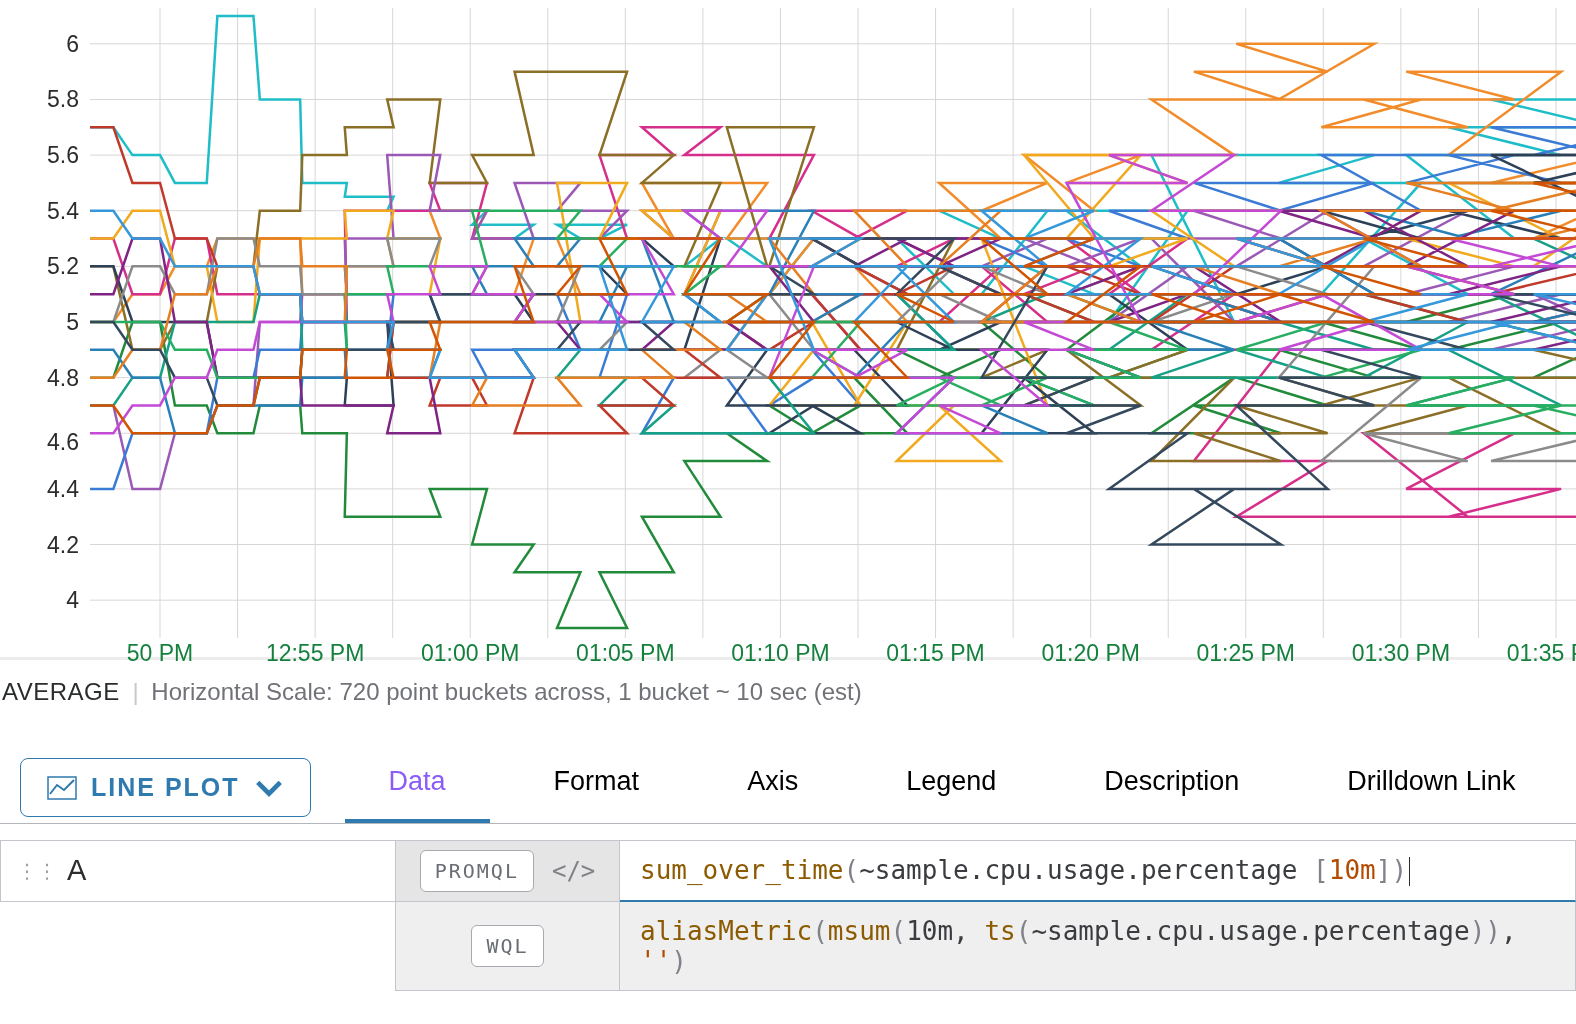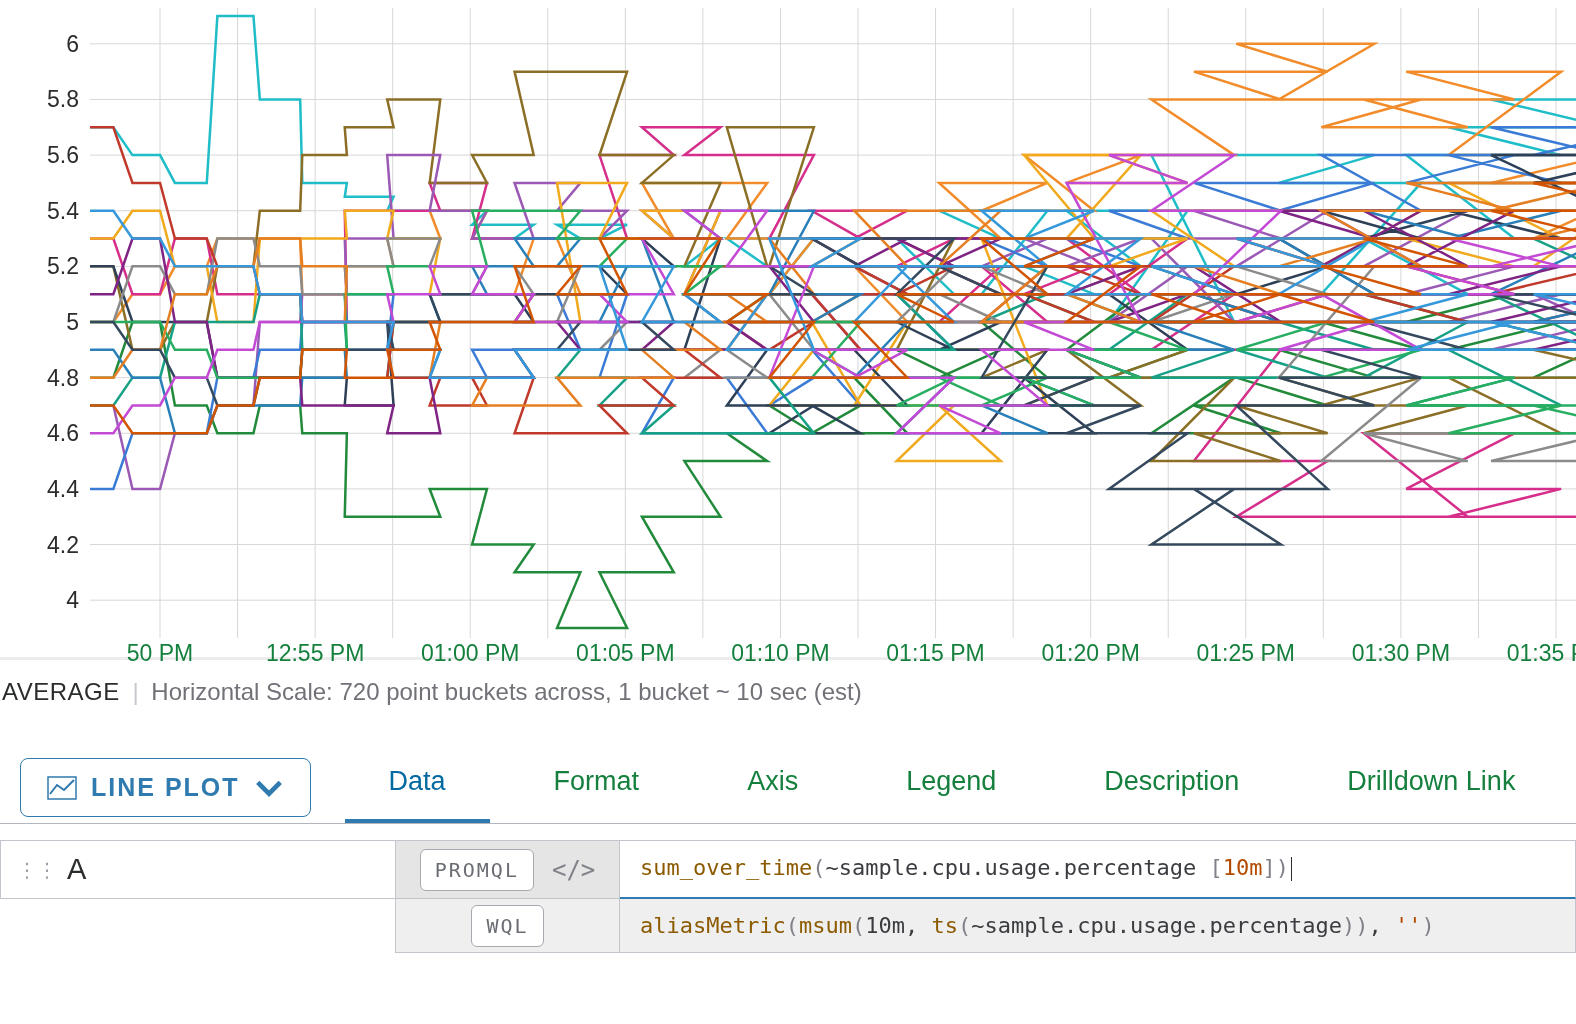--- a/index.html
+++ b/index.html
@@ -22,33 +22,33 @@
   
   .meta-bar { padding: 18px 4px 18px 2px; font-size: 24px; color: #707278; }
   .meta-bar .agg { color: #2a2c2d; letter-spacing: .5px; }
   .meta-bar .sep { padding: 0 6px; color: #c7c9ce; }
 
   
   .controls { display: flex; align-items: center; padding: 28px 4px 0 20px; gap: 34px; border-bottom: 1px solid #b3b6bd; }
   .chart-type-btn { display: inline-flex; align-items: center; gap: 14px; border: 1.5px solid #2f7aaf; color: #2f7aaf; border-radius: 8px; padding: 14px 26px; font-size: 25px; font-weight: 600; letter-spacing: 2px; cursor: pointer; }
   .chart-type-btn svg { width: 30px; height: 24px; }
   .tabs { display: flex; gap: 20px; }
-  .tab { padding: 14px 44px 22px 44px; font-size: 27px; color: #15803d; cursor: pointer; border-bottom: 4px solid transparent; }
-  .tab.active { color: #0369a1; border-bottom-color: #2f7aaf; }
+  .tab { padding: 14px 44px 22px 44px; font-size: 27px; color: #000000; cursor: pointer; border-bottom: 4px solid transparent; }
+  .tab.active { color: #8b5cf6; border-bottom-color: #2f7aaf; }
 
   
   .query-block { margin-top: 16px; }
   .query-row { display: flex; align-items: stretch; }
   .row-top .label-cell { flex: 0 0 395px; border: 1px solid #c2c5cb; border-right: none; display: flex; align-items: center; padding: 12px 16px; gap: 10px; background: #fff; }
   .drag-handle { color: #9aa0a6; font-size: 20px; line-height: 1; cursor: grab; }
   .query-name-input { border: none; outline: none; font-size: 29px; color: #2a2c2d; width: 100%; background: transparent; }
   .lang-cell { flex: 0 0 225px; border: 1px solid #c2c5cb; display: flex; align-items: center; justify-content: center; gap: 18px; background: #e5e5e5; }
   .lang-btn { border: 1.5px solid #a6aab1; border-radius: 6px; padding: 8px 14px; font-size: 20px; letter-spacing: 2px; color: #6a6d74; font-family: "SFMono-Regular", Consolas, monospace; cursor: pointer; background: #fff; }
   .code-ico { font-size: 24px; color: #808289; cursor: pointer; font-family: Consolas, monospace; }
-  .query-text-cell { flex: 1; border: 1px solid #c2c5cb; border-left: none; border-bottom: 2px solid #2f7aaf; padding: 14px 20px; font-family: "SFMono-Regular", Consolas, "Menlo", monospace; font-size: 22px; background: #fff; position: relative; }
+  .query-text-cell { flex: 1; border: 1px solid #c2c5cb; border-left: none; border-bottom: 2px solid #2f7aaf; padding: 14px 20px; font-family: "SFMono-Regular", Consolas, "Menlo", monospace; font-size: 26px; background: #fff; position: relative; }
   .row-bottom .label-cell { flex: 0 0 395px; }
   .row-bottom { }
   .row-bottom .lang-cell { flex: 0 0 225px; border: 1px solid #c2c5cb; border-top: none; background: #efefef; display: flex; align-items: center; justify-content: center; }
   .row-bottom .query-text-cell { flex: 1; border: 1px solid #c2c5cb; border-left: none; border-top: none; background: #efefef; }
 
   .tok-fn { color: #8c5a00; }
   .tok-br { color: #808289; }
   .tok-metric { color: #3a3c40; }
   .tok-dur { color: #b44a00; }
   .tok-str { color: #b44a00; }
@@ -57,21 +57,21 @@
   .series path { fill: none; stroke-width: 2.5; vector-effect: non-scaling-stroke; }
 </style>
 </head>
 <body>
 
 <div class="chart-wrap">
   <div class="y-axis-labels">
       <div class="y-label" style="top: 592.182px;">4</div>
       <div class="y-label" style="top: 536.545px;">4.2</div>
       <div class="y-label" style="top: 480.909px;">4.4</div>
-      <div class="y-label" style="top: 425px;">4.6</div>
+      <div class="y-label" style="top: 434px;">4.6</div>
       <div class="y-label" style="top: 369.636px;">4.8</div>
       <div class="y-label" style="top: 314px;">5</div>
       <div class="y-label" style="top: 258.364px;">5.2</div>
       <div class="y-label" style="top: 202.727px;">5.4</div>
       <div class="y-label" style="top: 147.091px;">5.6</div>
       <div class="y-label" style="top: 91.4545px;">5.8</div>
       <div class="y-label" style="top: 35.8182px;">6</div>
     </div>
   <div class="plot-area">
     <svg viewBox="0 0 1486 630" preserveAspectRatio="none">

